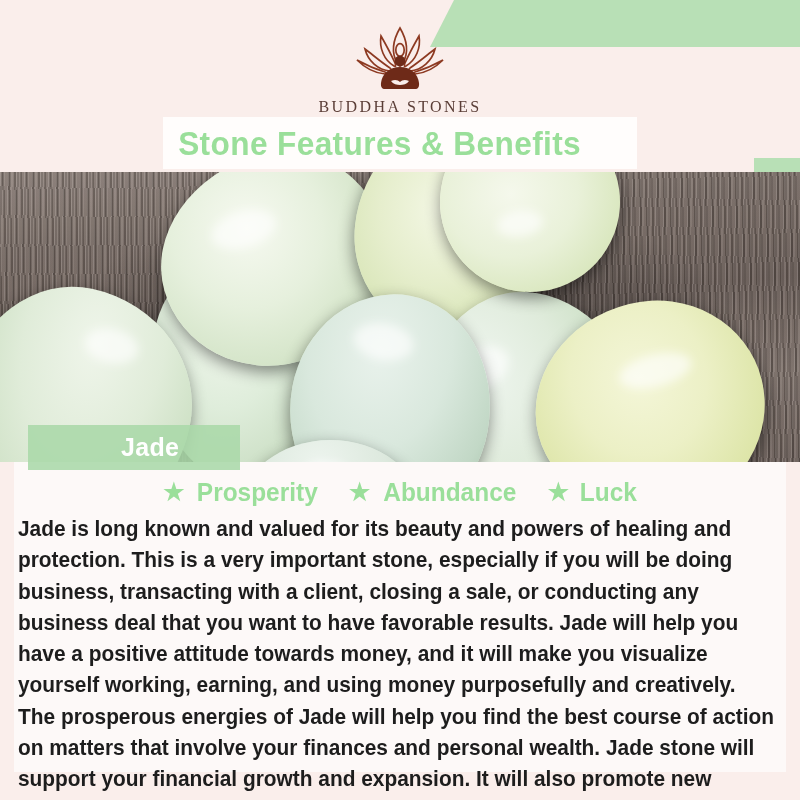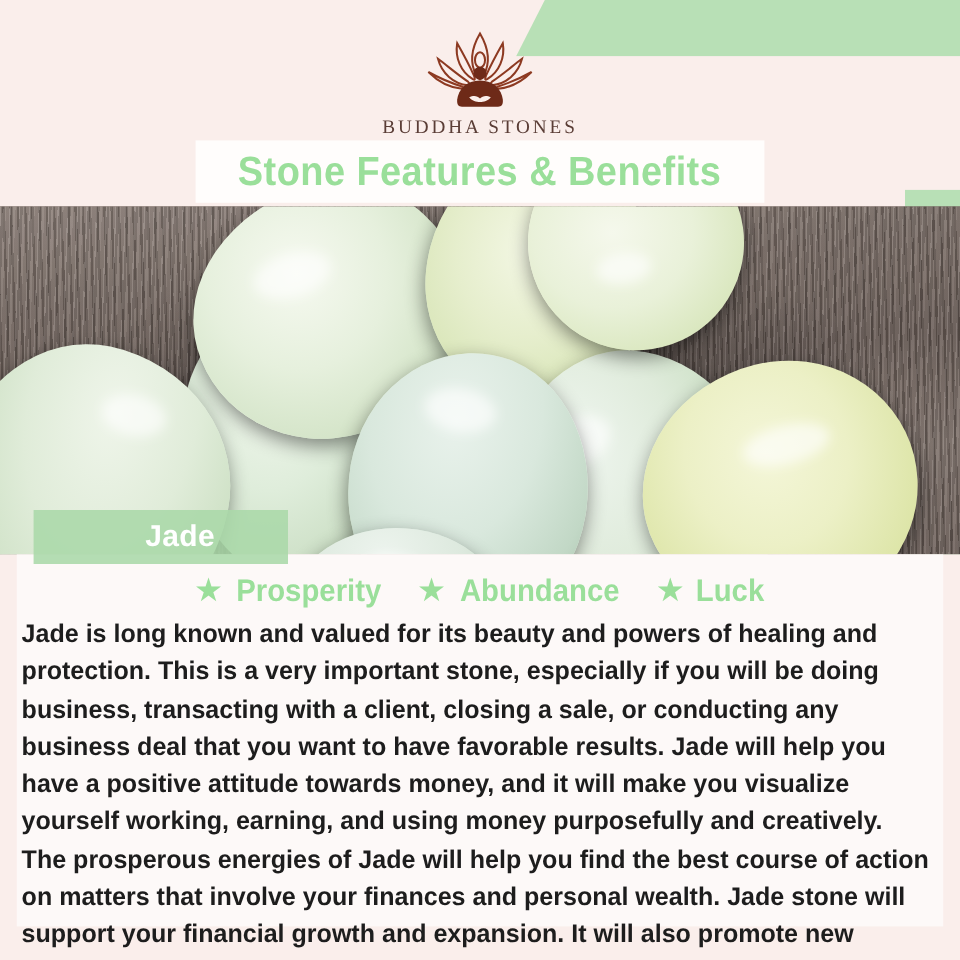--- a/index.html
+++ b/index.html
@@ -93,21 +93,21 @@
   
   .title-band {
     position: absolute;
     top: 117px;
     left: 163px;
     width: 474px;
     height: 52px;
     background: #fffdfc;
     display: flex;
     align-items: center;
-    justify-content: center;
+    justify-content: flex-start;
     z-index: 4;
   }
   .title-text {
     font-family: "Liberation Sans Narrow", "Liberation Sans", sans-serif;
     font-weight: bold;
     font-size: 34px;
     color: #9adf9a;
     letter-spacing: 0.4px;
     transform: scaleX(0.93);
     white-space: nowrap;

